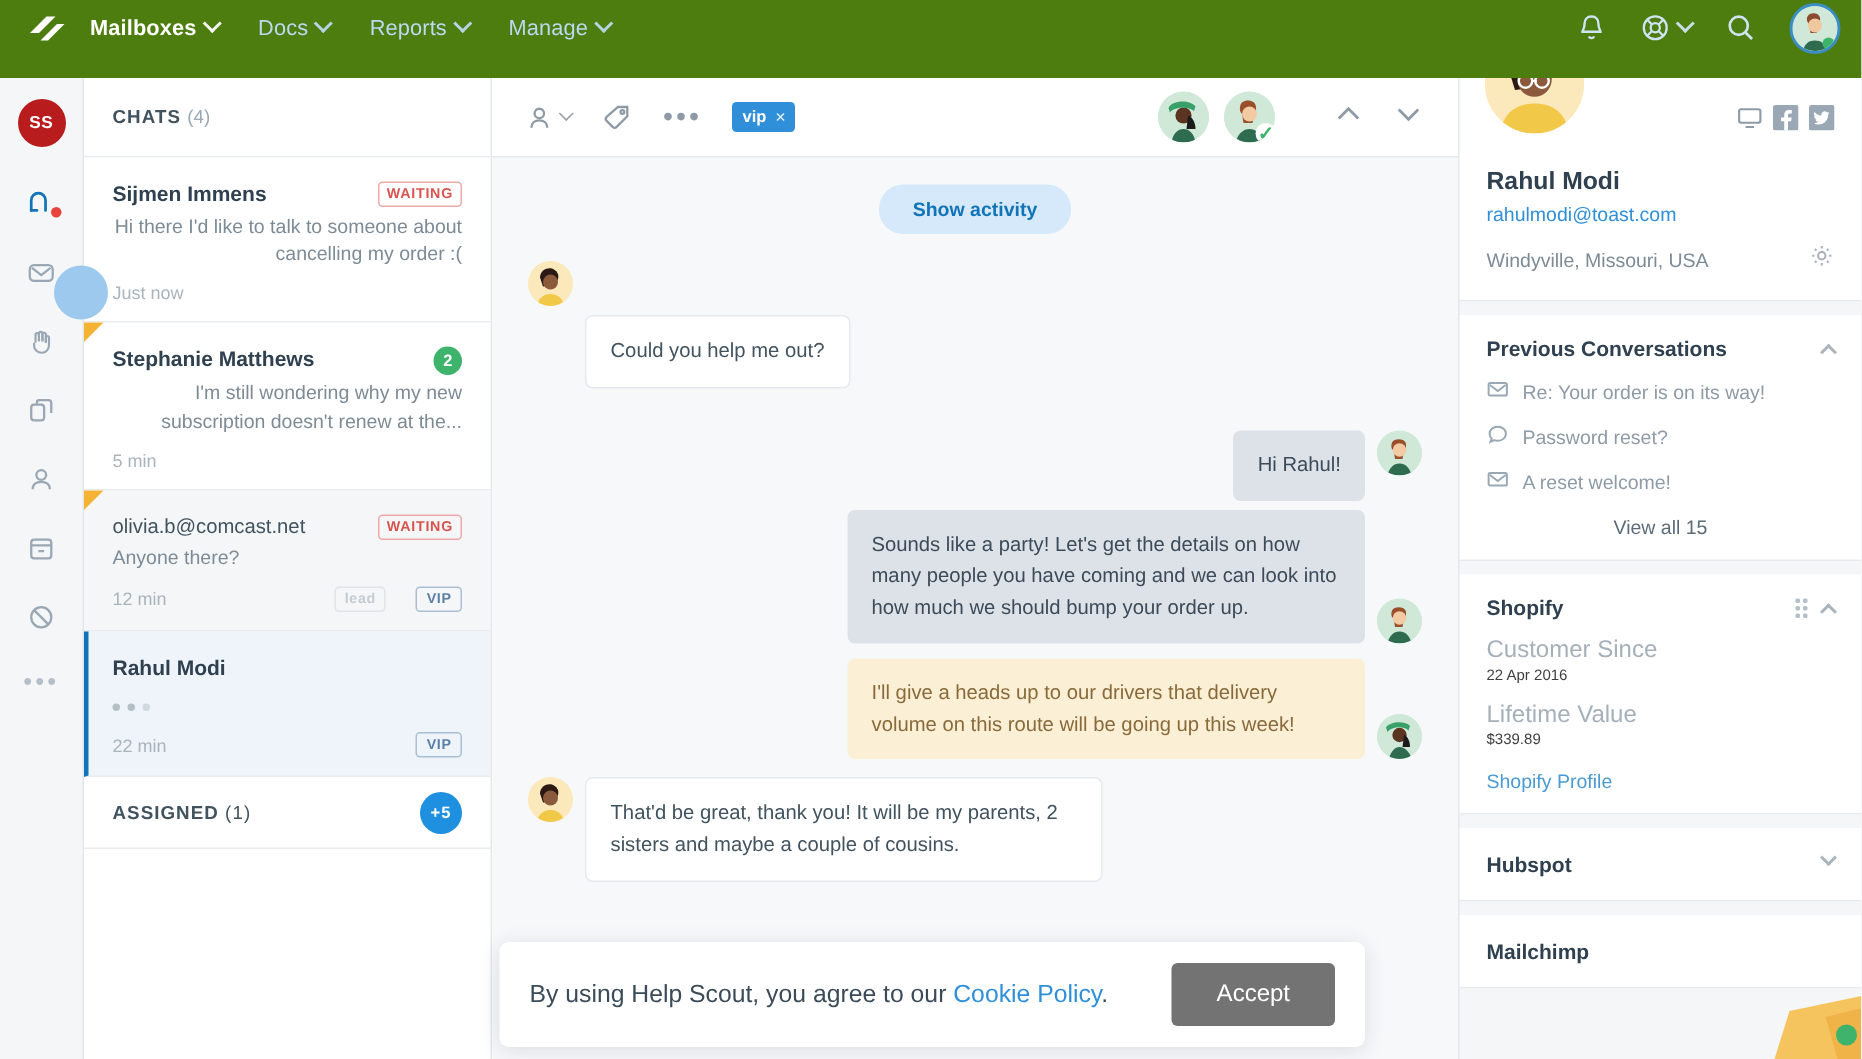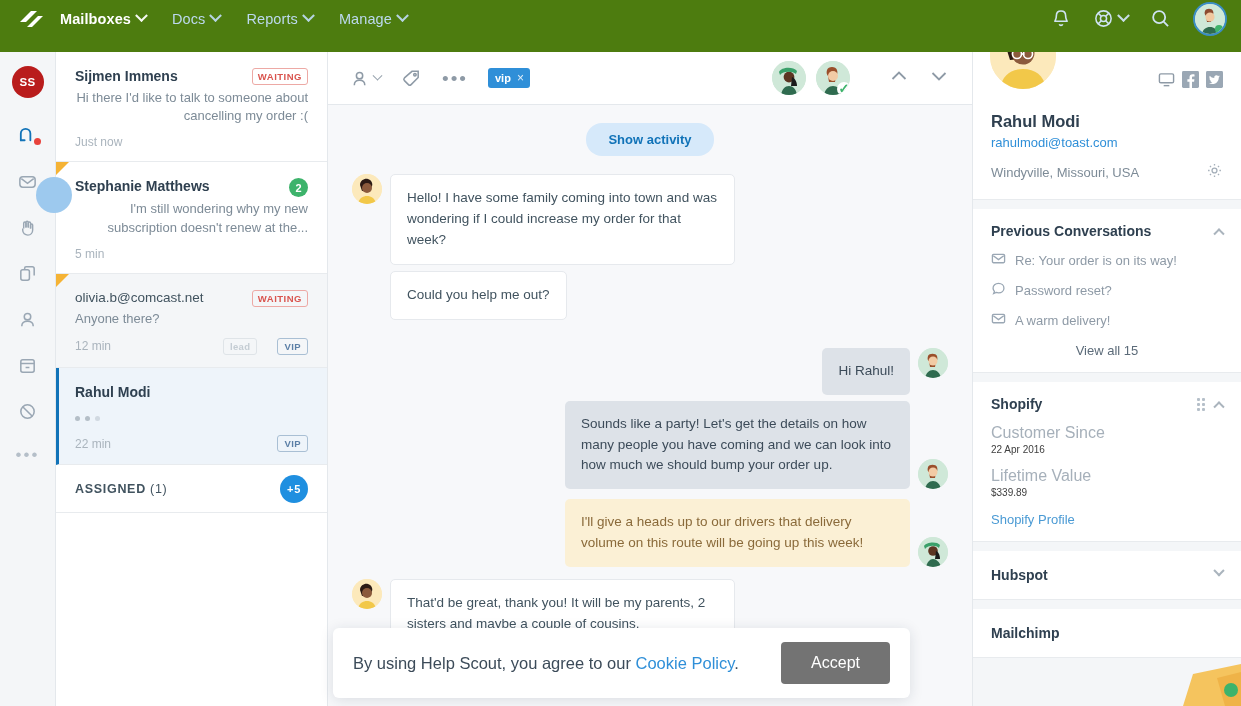--- a/index.html
+++ b/index.html
@@ -356,20 +356,26 @@
             <path d="M6 6l10 10"></path>
         </svg>
       </div>
 
       <div class="rail-more">•••</div>
 
       <div class="blue-bubble"></div>
     </div>
 
     <div class="chatlist">
+      <div class="list-head">
+        <div>
+          <b>CHATS</b>
+          <span class="cnt">(4)</span>
+        </div>
+      </div>
 
       <div class="chat-item unread">
         <div class="ci-row1">
           <div class="ci-name">Sijmen Immens</div>
           <div class="badge-waiting">WAITING</div>
         </div>
         <div class="ci-prev">Hi there I'd like to talk to someone about cancelling my order :(</div>
         <div class="ci-row3">
           <div class="ci-time">Just now</div>
         </div>
@@ -491,21 +497,20 @@
 
         <div class="msg">
           <div class="av-sm">
             <svg width="30" height="30" viewBox="0 0 30 30">
               <circle cx="15" cy="15" r="15" fill="#fce9bb"></circle>
               <path d="M8 11c0-5 5-7 8-6s5 4 4 7l-2 4-8 1z" fill="#2b1a14"></path>
               <circle cx="15" cy="14" r="5" fill="#8b5a3c"></circle>
               <path d="M6 30c1-6 5-8 9-8s8 2 9 8z" fill="#f2c849"></path>
             </svg>
           </div>
-          <div class="bub in">Hello! I have some family coming into town and was wondering if I could increase my order for that week?</div>
         </div>
 
         <div class="msg in2">
           <div class="bub in">Could you help me out?</div>
         </div>
 
         <div class="msg out" style="margin-top:28px;">
           <div class="bub out">Hi Rahul!</div>
           <div class="av-sm agent">
             <svg width="30" height="30" viewBox="0 0 30 30">
@@ -631,21 +636,21 @@
           </span>
           <span>Password reset?</span>
         </div>
         <div class="pc-item">
           <span>
             <svg width="15" height="15" viewBox="0 0 16 16" fill="none" stroke="#9aa7b4" stroke-width="1.4">
               <rect x="1.5" y="3.5" width="13" height="9" rx="1.2"></rect>
                 <path d="M2.4 5l5.6 4.2L13.6 5"></path>
             </svg>
           </span>
-          <span>A warm delivery!</span>
+          <span>A reset welcome!</span>
         </div>
         <div class="view-all">View all 15</div>
       </div>
 
       <div class="sec">
         <div class="sec-head">
           <div class="sec-title">Shopify</div>
           <div class="sec-tools">
             <span class="grip">
                 <i></i>

